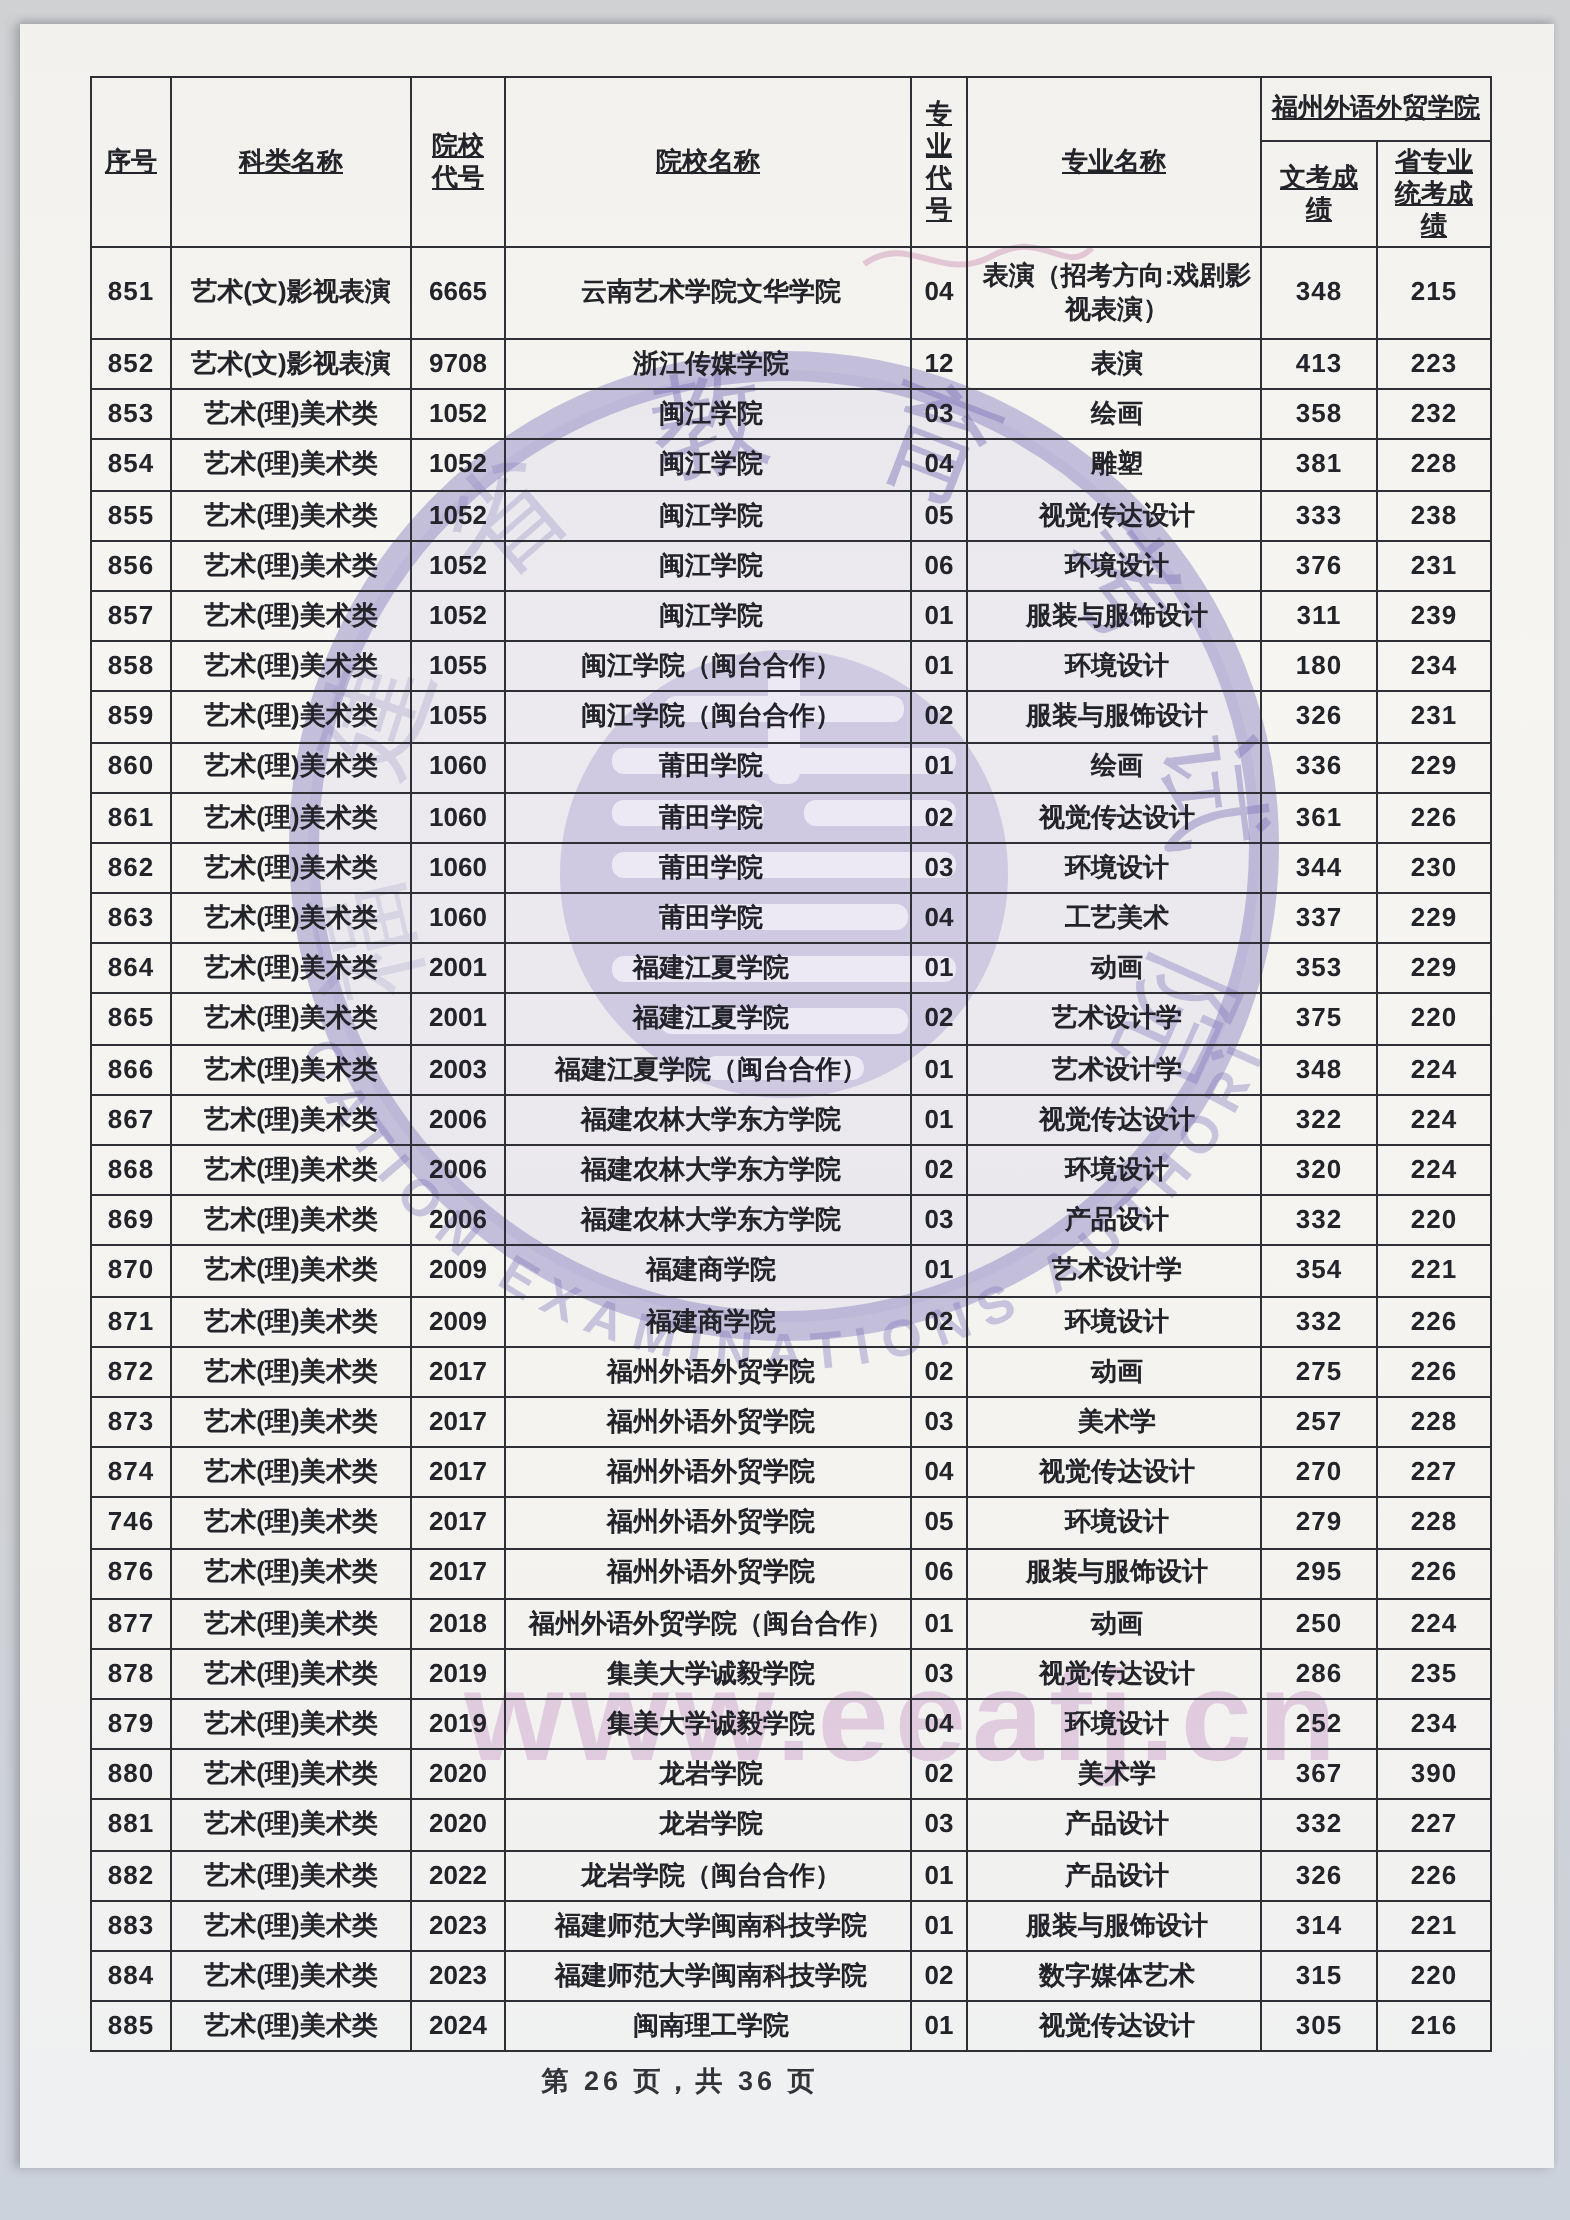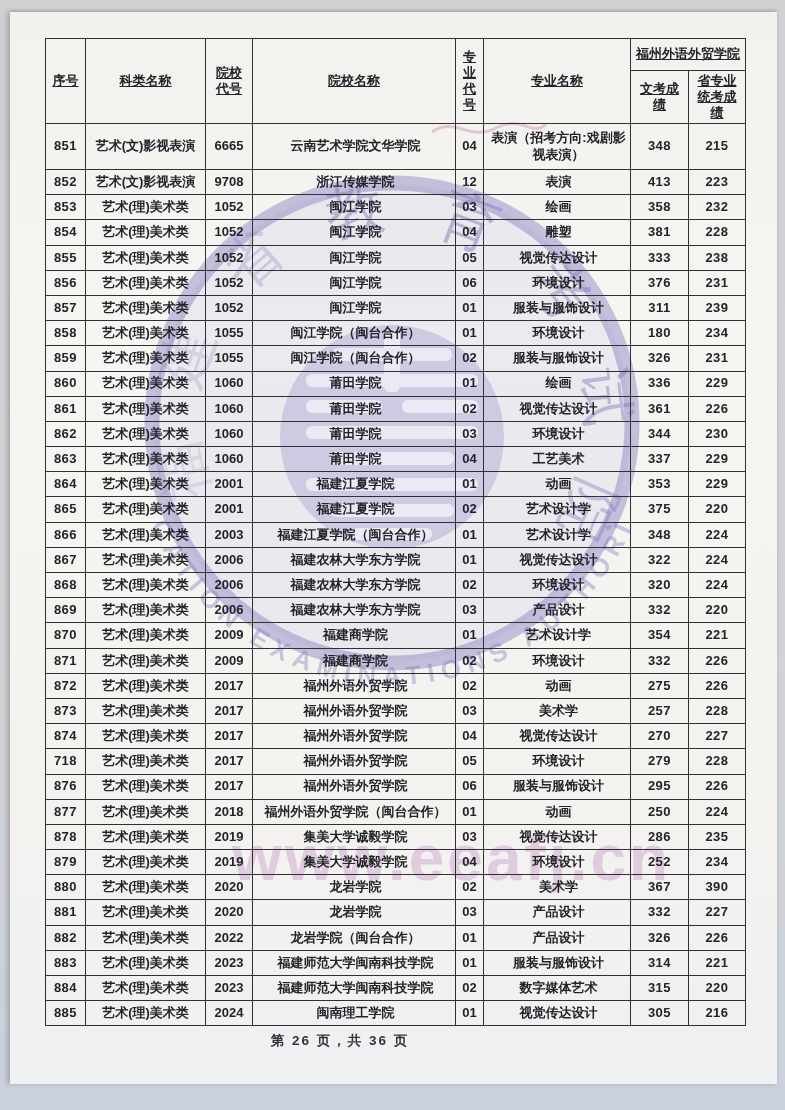--- a/index.html
+++ b/index.html
@@ -361,21 +361,21 @@
     <td class="c-no">874</td>
     <td class="c-cat">艺术(理)美术类</td>
     <td class="c-code">2017</td>
     <td class="c-school">福州外语外贸学院</td>
     <td class="c-mcode">04</td>
     <td class="c-major">视觉传达设计</td>
     <td class="c-score">270</td>
     <td class="c-score">227</td>
   </tr>
       <tr>
-    <td class="c-no">718</td>
+    <td class="c-no">746</td>
     <td class="c-cat">艺术(理)美术类</td>
     <td class="c-code">2017</td>
     <td class="c-school">福州外语外贸学院</td>
     <td class="c-mcode">05</td>
     <td class="c-major">环境设计</td>
     <td class="c-score">279</td>
     <td class="c-score">228</td>
   </tr>
       <tr>
     <td class="c-no">876</td>

